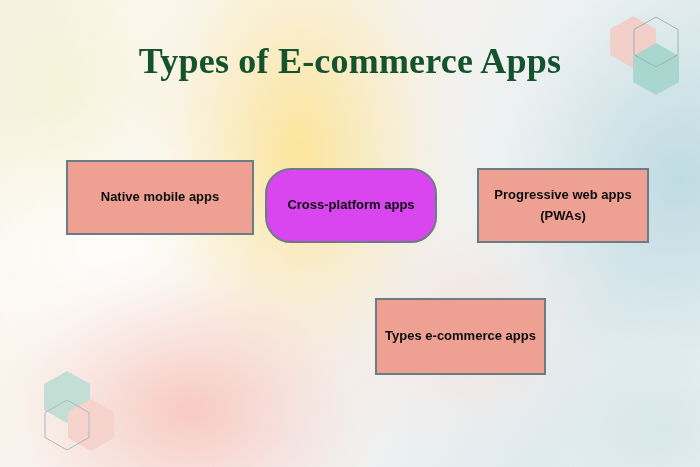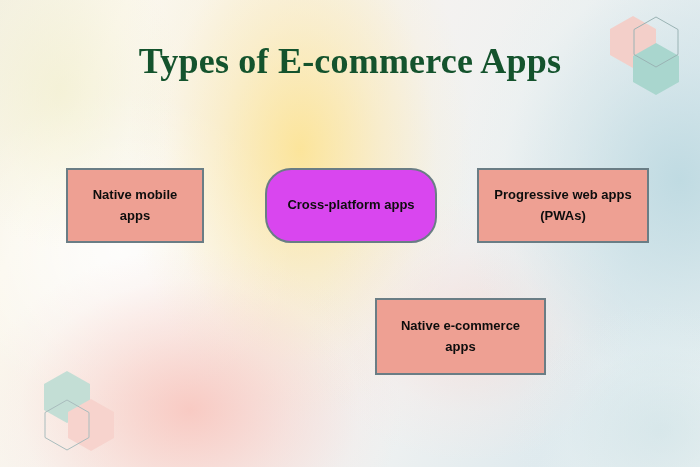--- a/index.html
+++ b/index.html
@@ -128,21 +128,21 @@
     font-family: "Liberation Sans", sans-serif;
     font-weight: bold;
     font-size: 13px;
     line-height: 1.55;
     color: #0d0d0d;
     padding: 4px 8px;
   }
   .box-pink { background: #eea093; }
   .box-teal { background: #d946ef; border-radius: 26px; }
 
-  #box-native      { left: 66px;  top: 168px; width: 138px; height: 75px; }
+  #box-native      { left: 66px;  top: 160px; width: 188px; height: 75px; }
   #box-cross       { left: 265px; top: 168px; width: 172px; height: 75px; }
   #box-pwa         { left: 477px; top: 168px; width: 172px; height: 75px; }
   #box-marketplace { left: 153px; top: 298px; width: 173px; height: 77px; }
   #box-custom      { left: 375px; top: 298px; width: 171px; height: 77px; }
 </style>
 </head>
 <body>
 
 <div id="slide">
 
@@ -184,16 +184,16 @@
   <div class="box box-teal" id="box-cross">
     <span>Cross-platform apps</span>
   </div>
 
   <div class="box box-pink" id="box-pwa">
     <span>Progressive web apps (PWAs)</span>
   </div>
 
 
   <div class="box box-pink" id="box-custom">
-    <span>Native e-commerce apps</span>
+    <span>Types e-commerce apps</span>
   </div>
 
 </div>
 
 </body></html>

